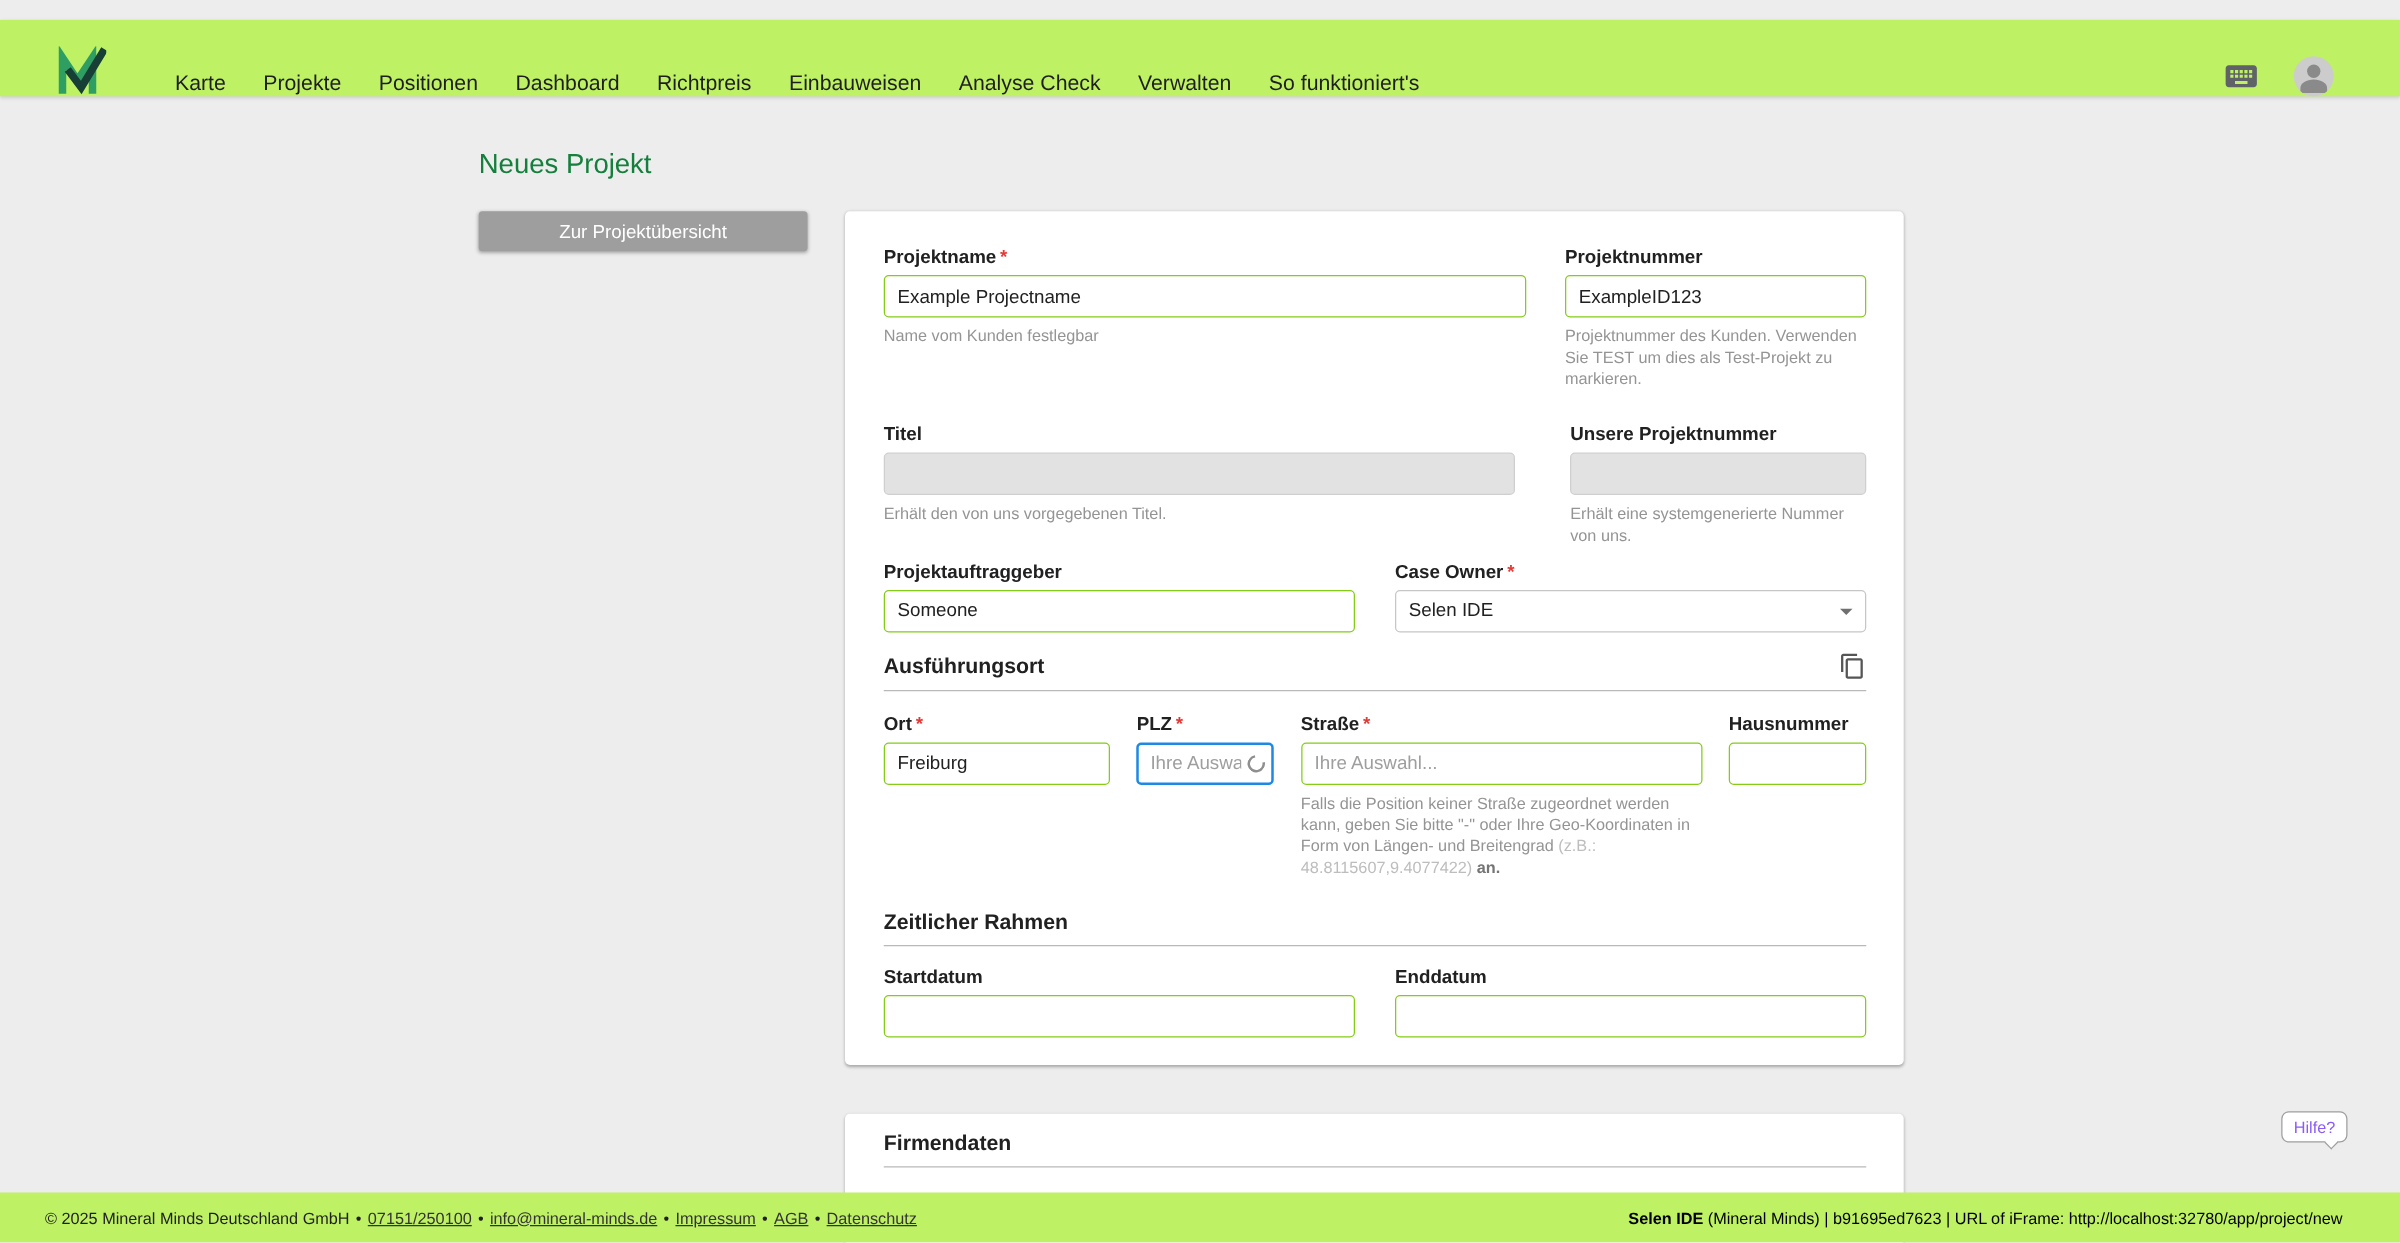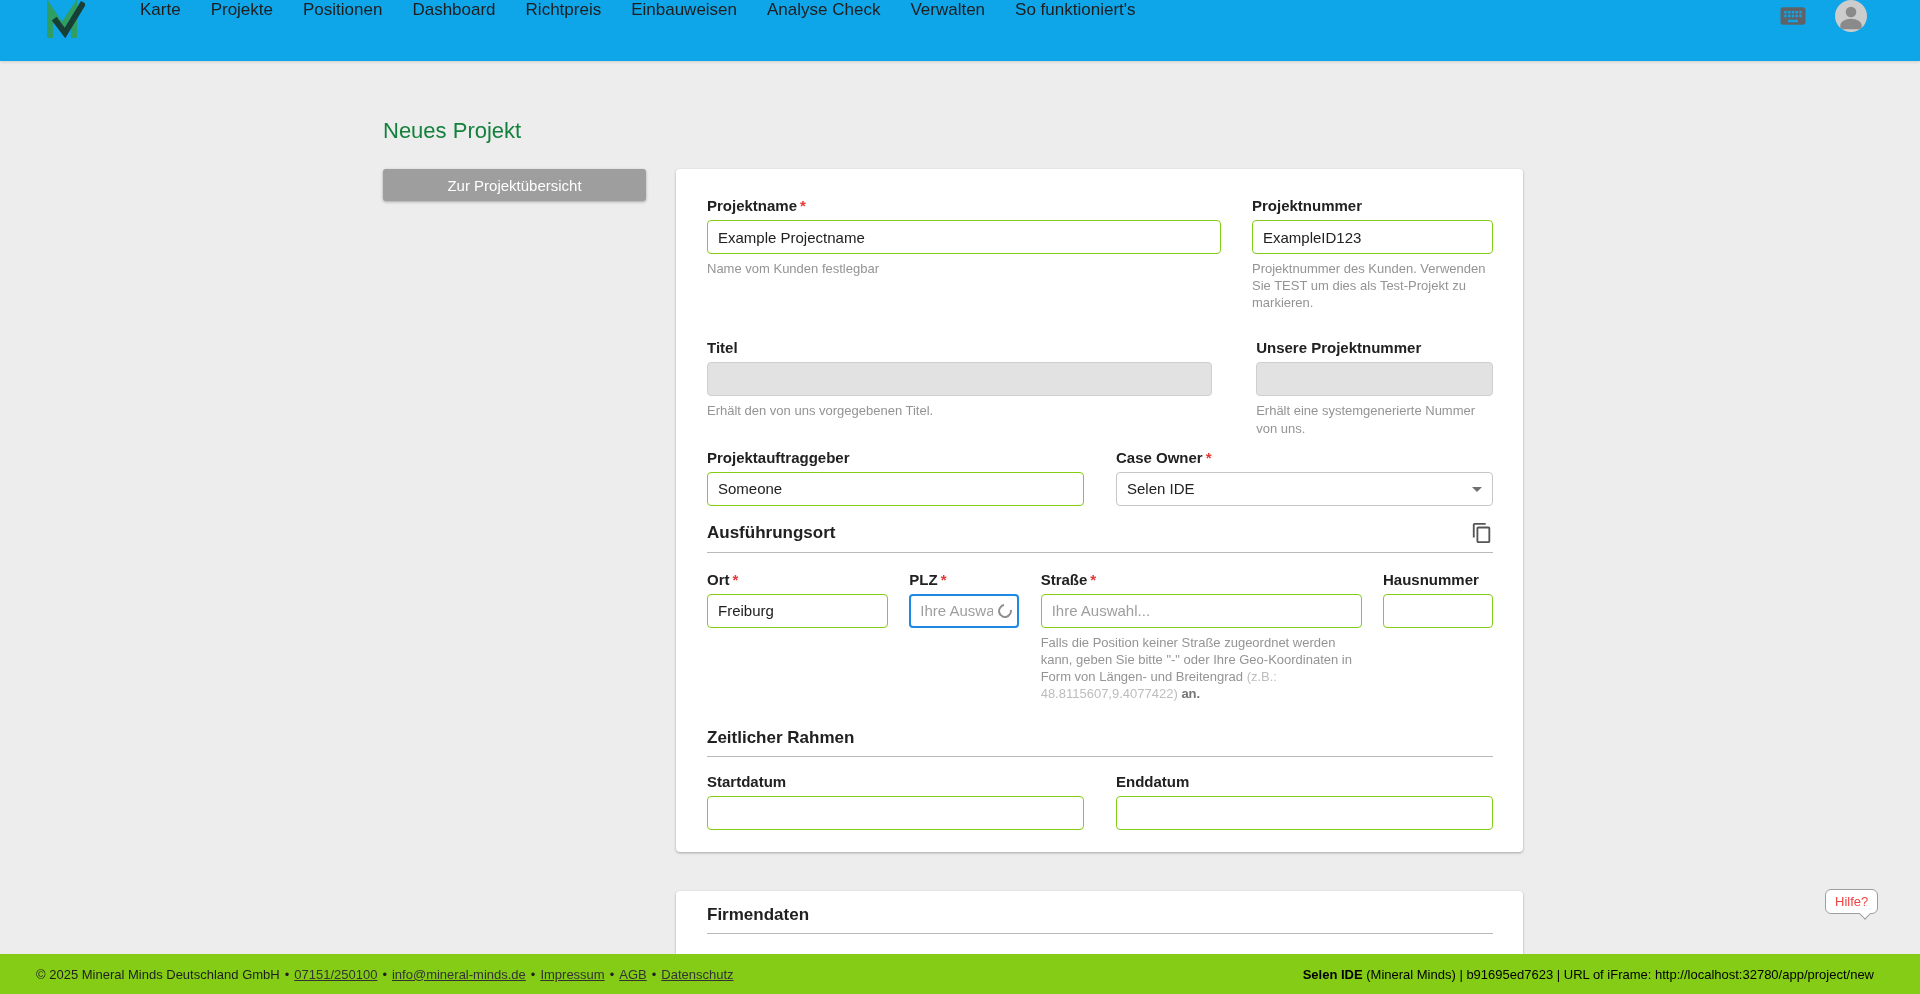--- a/index.html
+++ b/index.html
@@ -6,22 +6,22 @@
   html,body { margin:0; padding:0; }
   body {
     width:1920px; height:994px; overflow:hidden;
     font-family:"Liberation Sans", sans-serif;
     background:#ededed; color:#212121;
   }
   #app { position:relative; width:1920px; height:994px; overflow:hidden; }
 
   
   .navbar {
-    position:absolute; top:0; left:0; width:1920px; height:61px;
-    background:#0ea5e9; display:flex; align-items:flex-start;
+    position:absolute; top:16px; left:0; width:1920px; height:61px;
+    background:#bef264; display:flex; align-items:flex-end;
     box-shadow:0 1px 3px rgba(0,0,0,0.14); z-index:20;
     padding-left:45px; padding-right:53px;
   }
   .logo { width:40px; height:40px; flex:0 0 auto; cursor:pointer; }
   .nav-links { display:flex; gap:30px; margin-left:55px; align-items:center; }
   .nav-link {
     font-size:17px; font-weight:500; color:#1e1e1e; text-decoration:none;
     cursor:pointer; white-space:nowrap;
   }
   .nav-right { margin-left:auto; display:flex; align-items:center; gap:27px; }
@@ -102,32 +102,32 @@
   .mt-rowC { margin-top:12px; }
   .mt-secA { margin-top:16px; }
   .mt-rowD { margin-top:18px; }
   .mt-secB { margin-top:26px; }
   .mt-rowE { margin-top:16px; }
 
   
   .help-bubble {
     position:absolute; left:1825px; top:889px; z-index:30;
     background:#ffffff; border:1px solid #9e9e9e; border-radius:6px;
-    padding:4px 9px; font-size:13px; color:#ef4444; cursor:pointer;
+    padding:4px 9px; font-size:13px; color:#8b5cf6; cursor:pointer;
   }
   .help-bubble .tail {
     position:absolute; right:8px; bottom:-5px; width:8px; height:8px;
     background:#ffffff; border-right:1px solid #9e9e9e; border-bottom:1px solid #9e9e9e;
     transform:rotate(45deg);
   }
 
   
   .footer {
     position:absolute; left:0; bottom:0; width:1920px; height:40px;
-    background:#84cc16; z-index:25; display:flex; align-items:center;
+    background:#bef264; z-index:25; display:flex; align-items:center;
     justify-content:space-between; padding:0 46px 0 36px; font-size:13px; color:#1f1f1f;
   }
   .footer-left { display:flex; align-items:center; gap:5px; white-space:nowrap; }
   .footer-link { color:#333333; text-decoration:underline; cursor:pointer; }
   .footer-sep { color:#1f1f1f; }
   .footer-right { white-space:nowrap; color:#000000; }
   .footer-right .bold { font-weight:700; }
 </style>
 </head>
 <body>

